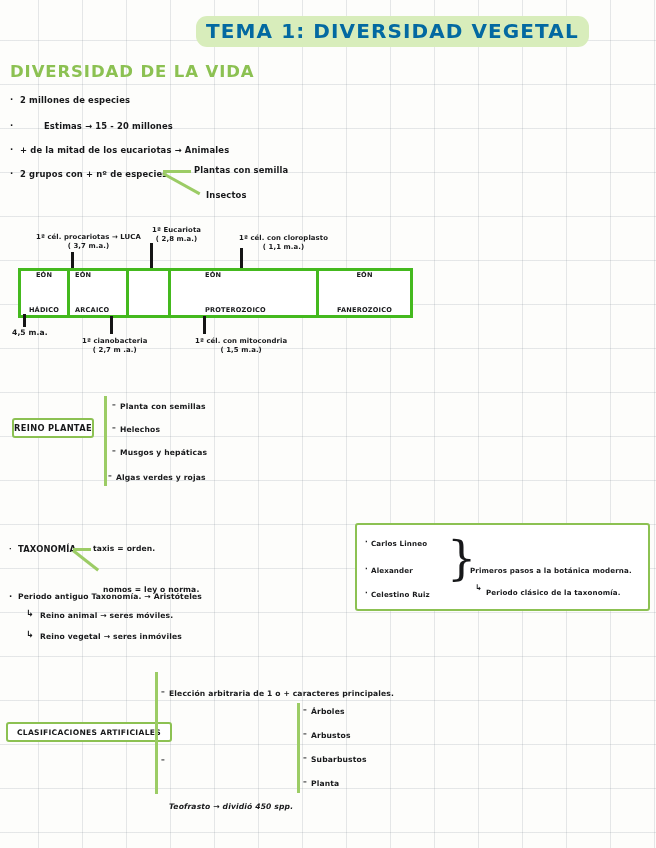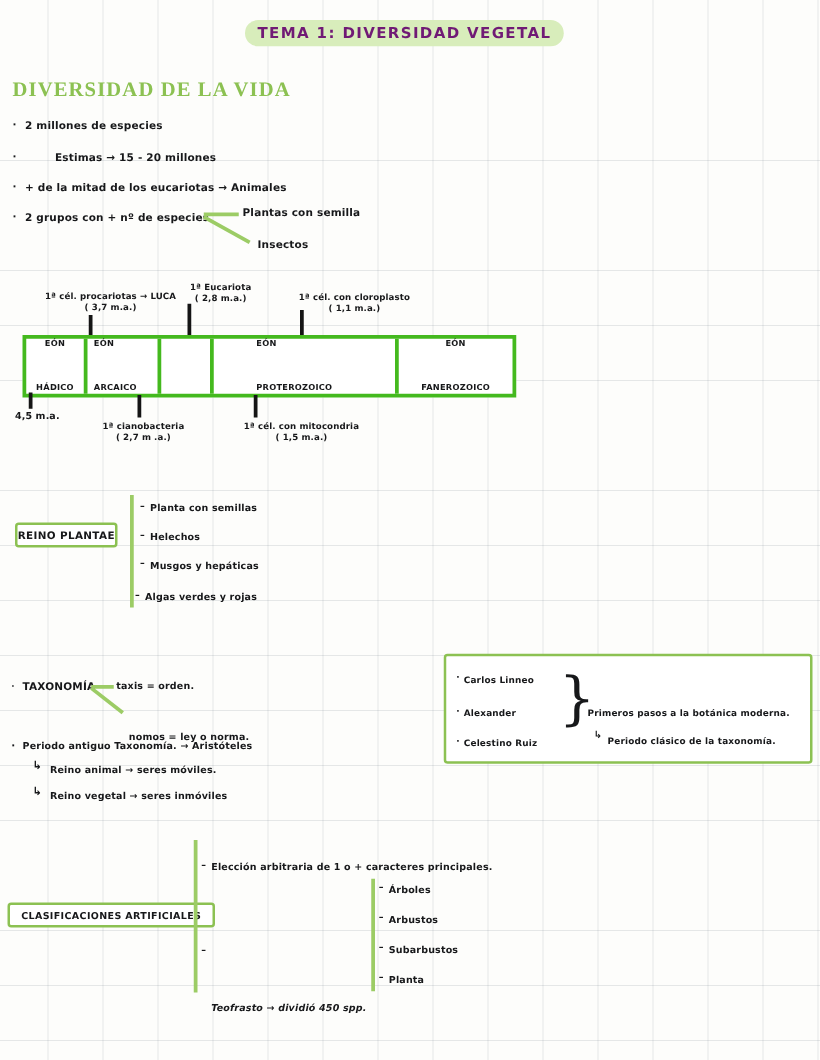--- a/index.html
+++ b/index.html
@@ -30,22 +30,22 @@
   }
 
   
   #title-wrap{
     position:absolute;left:196px;top:16px;
     padding:3px 10px 4px 10px;
     background:#d8edbb;
     border-radius:11px;
   }
   #title-wrap .t{
-    font-size:12px;font-weight:700;letter-spacing:1.1px;
-    color:#701a75;white-space:nowrap;
+    font-size:20px;font-weight:700;letter-spacing:1.1px;
+    color:#0369a1;white-space:nowrap;
   }
 
   
   .section-h{
     position:absolute;
     color:#8cc152;
     font-size:16.5px;
     font-weight:700;
     letter-spacing:.9px;
     white-space:nowrap;
@@ -118,21 +118,21 @@
 <body>
 
 <div id="grid"></div>
 
 <div id="sheet">
 
   <div id="title-wrap">
     <div class="t ink">TEMA 1: DIVERSIDAD VEGETAL</div>
   </div>
 
-  <div class="section-h" style="left:10px;top:62px;font-family:Liberation Serif, serif;">DIVERSIDAD DE LA VIDA</div>
+  <div class="section-h" style="left:10px;top:62px;">DIVERSIDAD DE LA VIDA</div>
 
   <div class="bullet" style="left:10px;top:94px;">·</div>
   <div class="bullet" style="left:20px;top:95px;">2 millones de especies</div>
 
   <div class="bullet" style="left:10px;top:120px;">·</div>
   <div class="bullet" style="left:20px;top:121px;padding-left:24px;">Estimas → 15 - 20 millones</div>
 
   <div class="bullet" style="left:10px;top:144px;">·</div>
   <div class="bullet" style="left:20px;top:145px;">+ de la mitad de los eucariotas → Animales</div>
 

